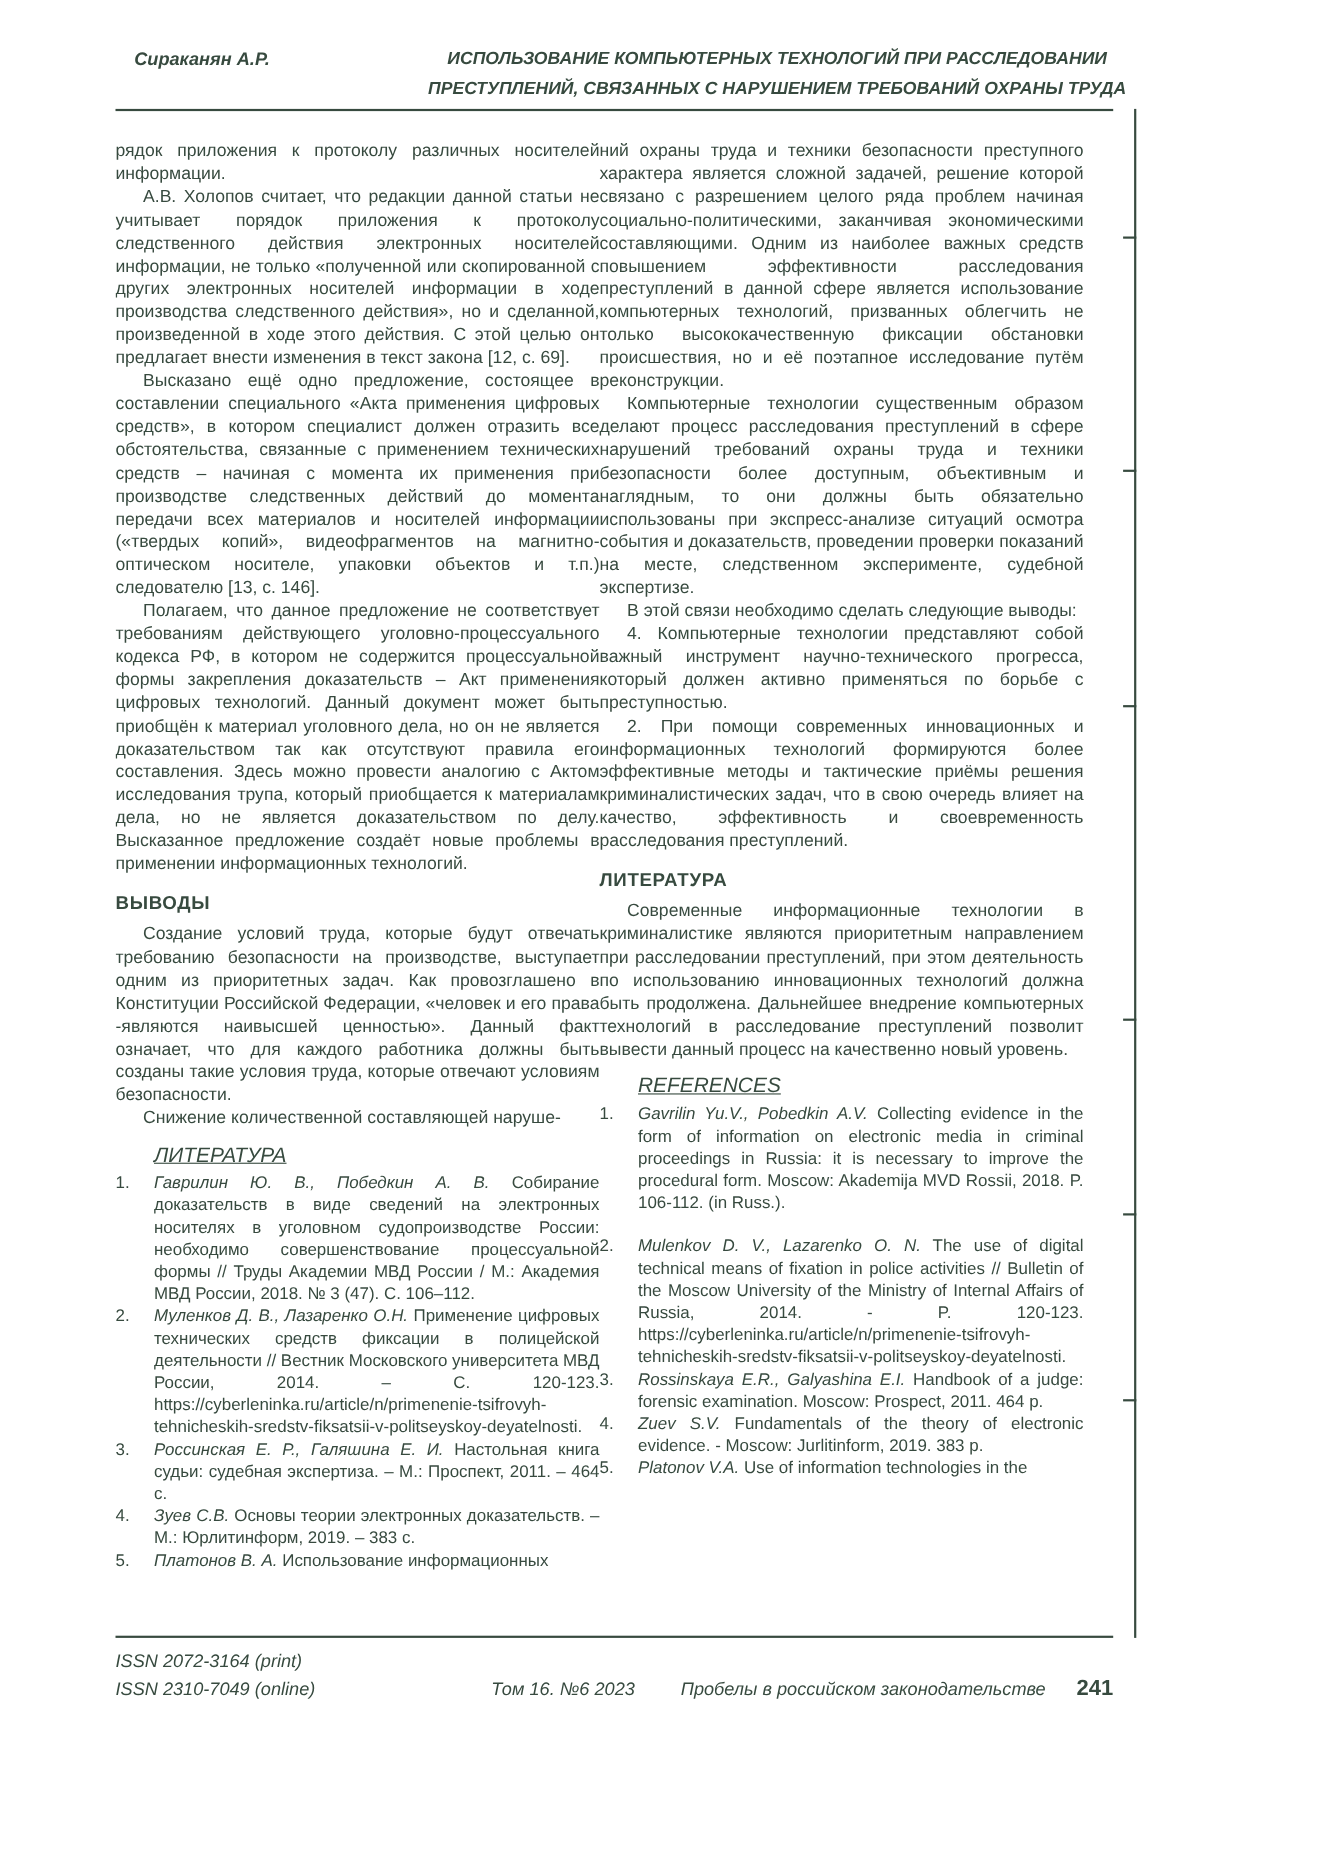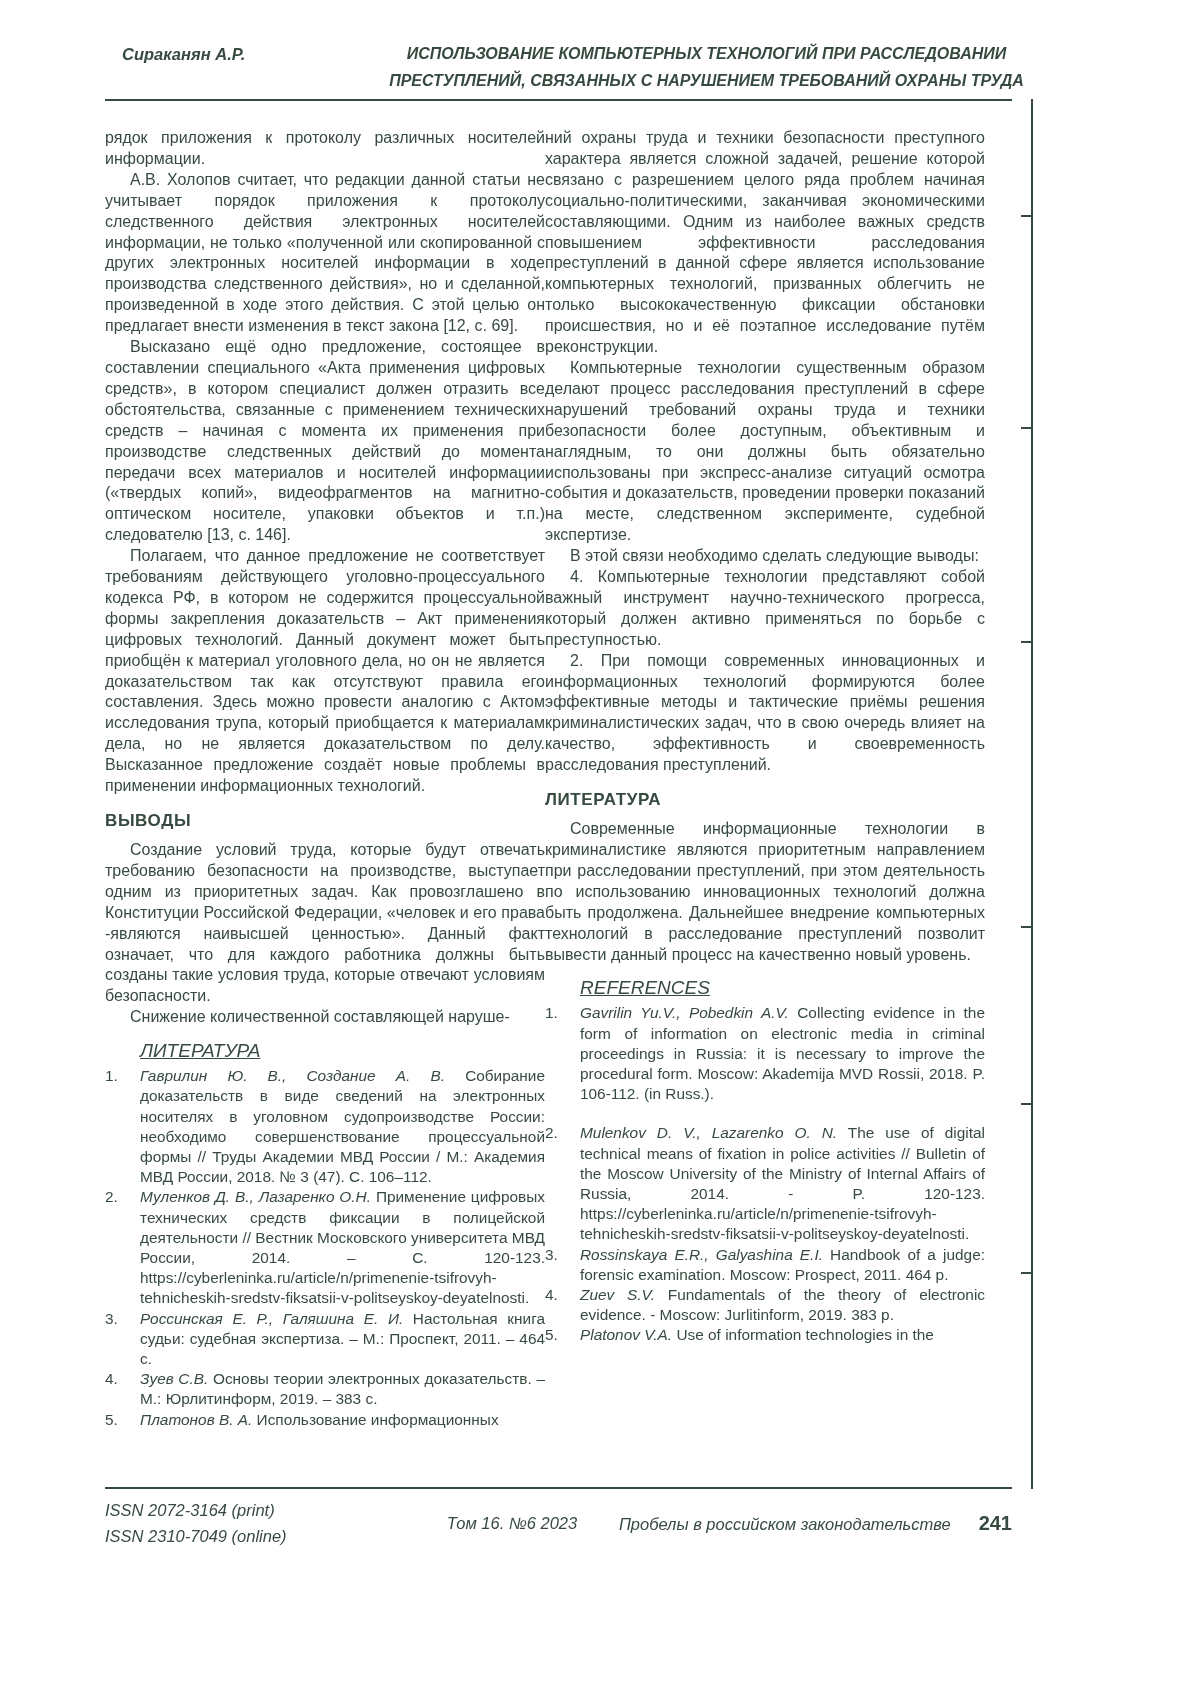--- a/index.html
+++ b/index.html
@@ -29,21 +29,21 @@
   .section-heading { margin: 14px 0 9px; font-size: 17px; font-weight: bold; letter-spacing: 0.6px; }
   .list-heading { margin: 12px 0 4px 35px; font-style: italic; text-decoration: underline; font-size: 19px; }
   .ref-list { margin-top: 2px; }
   .ref-item { display: flex; font-size: 15.4px; line-height: 20.2px; }
   .ref-item.ref-gap { margin-top: 19px; }
   .ref-num { flex: 0 0 35px; width: 35px; }
   .ref-body { flex: 1; text-align: justify; hyphens: auto; }
   .ref-authors { font-style: italic; }
   
   .footer-rule { position: absolute; top: 1487px; left: 105px; width: 907px; height: 2px; background: #374a3f; }
-  .footer { position: absolute; top: 1497px; left: 105px; width: 907px; display: flex; align-items: center; font-style: italic; font-size: 16.5px; line-height: 26px; }
+  .footer { position: absolute; top: 1497px; left: 105px; width: 907px; display: flex; align-items: flex-end; font-style: italic; font-size: 16.5px; line-height: 26px; }
   .footer-issn { width: 300px; }
   .footer-volume { flex: 1; text-align: center; }
   .footer-journal { text-align: right; white-space: nowrap; }
   .page-number { font-style: normal; font-weight: bold; margin-left: 28px; font-size: 20px; }
 </style>
 </head>
 <body>
 
 <div class="page">
 
@@ -77,21 +77,21 @@
       <h2 class="section-heading">ВЫВОДЫ</h2>
 
       <p class="para">Создание условий труда, которые будут отвечать требованию безопасности на производстве, выступает одним из приоритетных задач. Как провозглашено в Конституции Российской Федерации, «человек и его права -являются наивысшей ценностью». Данный факт означает, что для каждого работника должны быть созданы такие условия труда, которые отвечают условиям безопасности.</p>
       <p class="para">Снижение количественной составляющей наруше-</p>
 
       <div class="list-heading">ЛИТЕРАТУРА</div>
 
       <div class="ref-list">
         <div class="ref-item">
           <span class="ref-num">1.</span>
-          <span class="ref-body"><i class="ref-authors">Гаврилин Ю. В., Создание А. В.</i> <span>Собирание доказательств в виде сведений на электронных носителях в уголовном судопроизводстве России: необходимо совершенствование процессуальной формы // Труды Академии МВД России / М.: Академия МВД России, 2018. № 3 (47). С. 106–112.</span></span>
+          <span class="ref-body"><i class="ref-authors">Гаврилин Ю. В., Победкин А. В.</i> <span>Собирание доказательств в виде сведений на электронных носителях в уголовном судопроизводстве России: необходимо совершенствование процессуальной формы // Труды Академии МВД России / М.: Академия МВД России, 2018. № 3 (47). С. 106–112.</span></span>
         </div>
         <div class="ref-item">
           <span class="ref-num">2.</span>
           <span class="ref-body"><i class="ref-authors">Муленков Д. В., Лазаренко О.Н.</i> <span>Применение цифровых технических средств фиксации в полицейской деятельности // Вестник Московского университета МВД России, 2014. – С. 120-123. https://cyberleninka.ru/article/n/primenenie-tsifrovyh-tehnicheskih-sredstv-fiksatsii-v-politseyskoy-deyatelnosti.</span></span>
         </div>
         <div class="ref-item">
           <span class="ref-num">3.</span>
           <span class="ref-body"><i class="ref-authors">Россинская Е. Р., Галяшина Е. И.</i> <span>Настольная книга судьи: судебная экспертиза. – М.: Проспект, 2011. – 464 с.</span></span>
         </div>
         <div class="ref-item">

